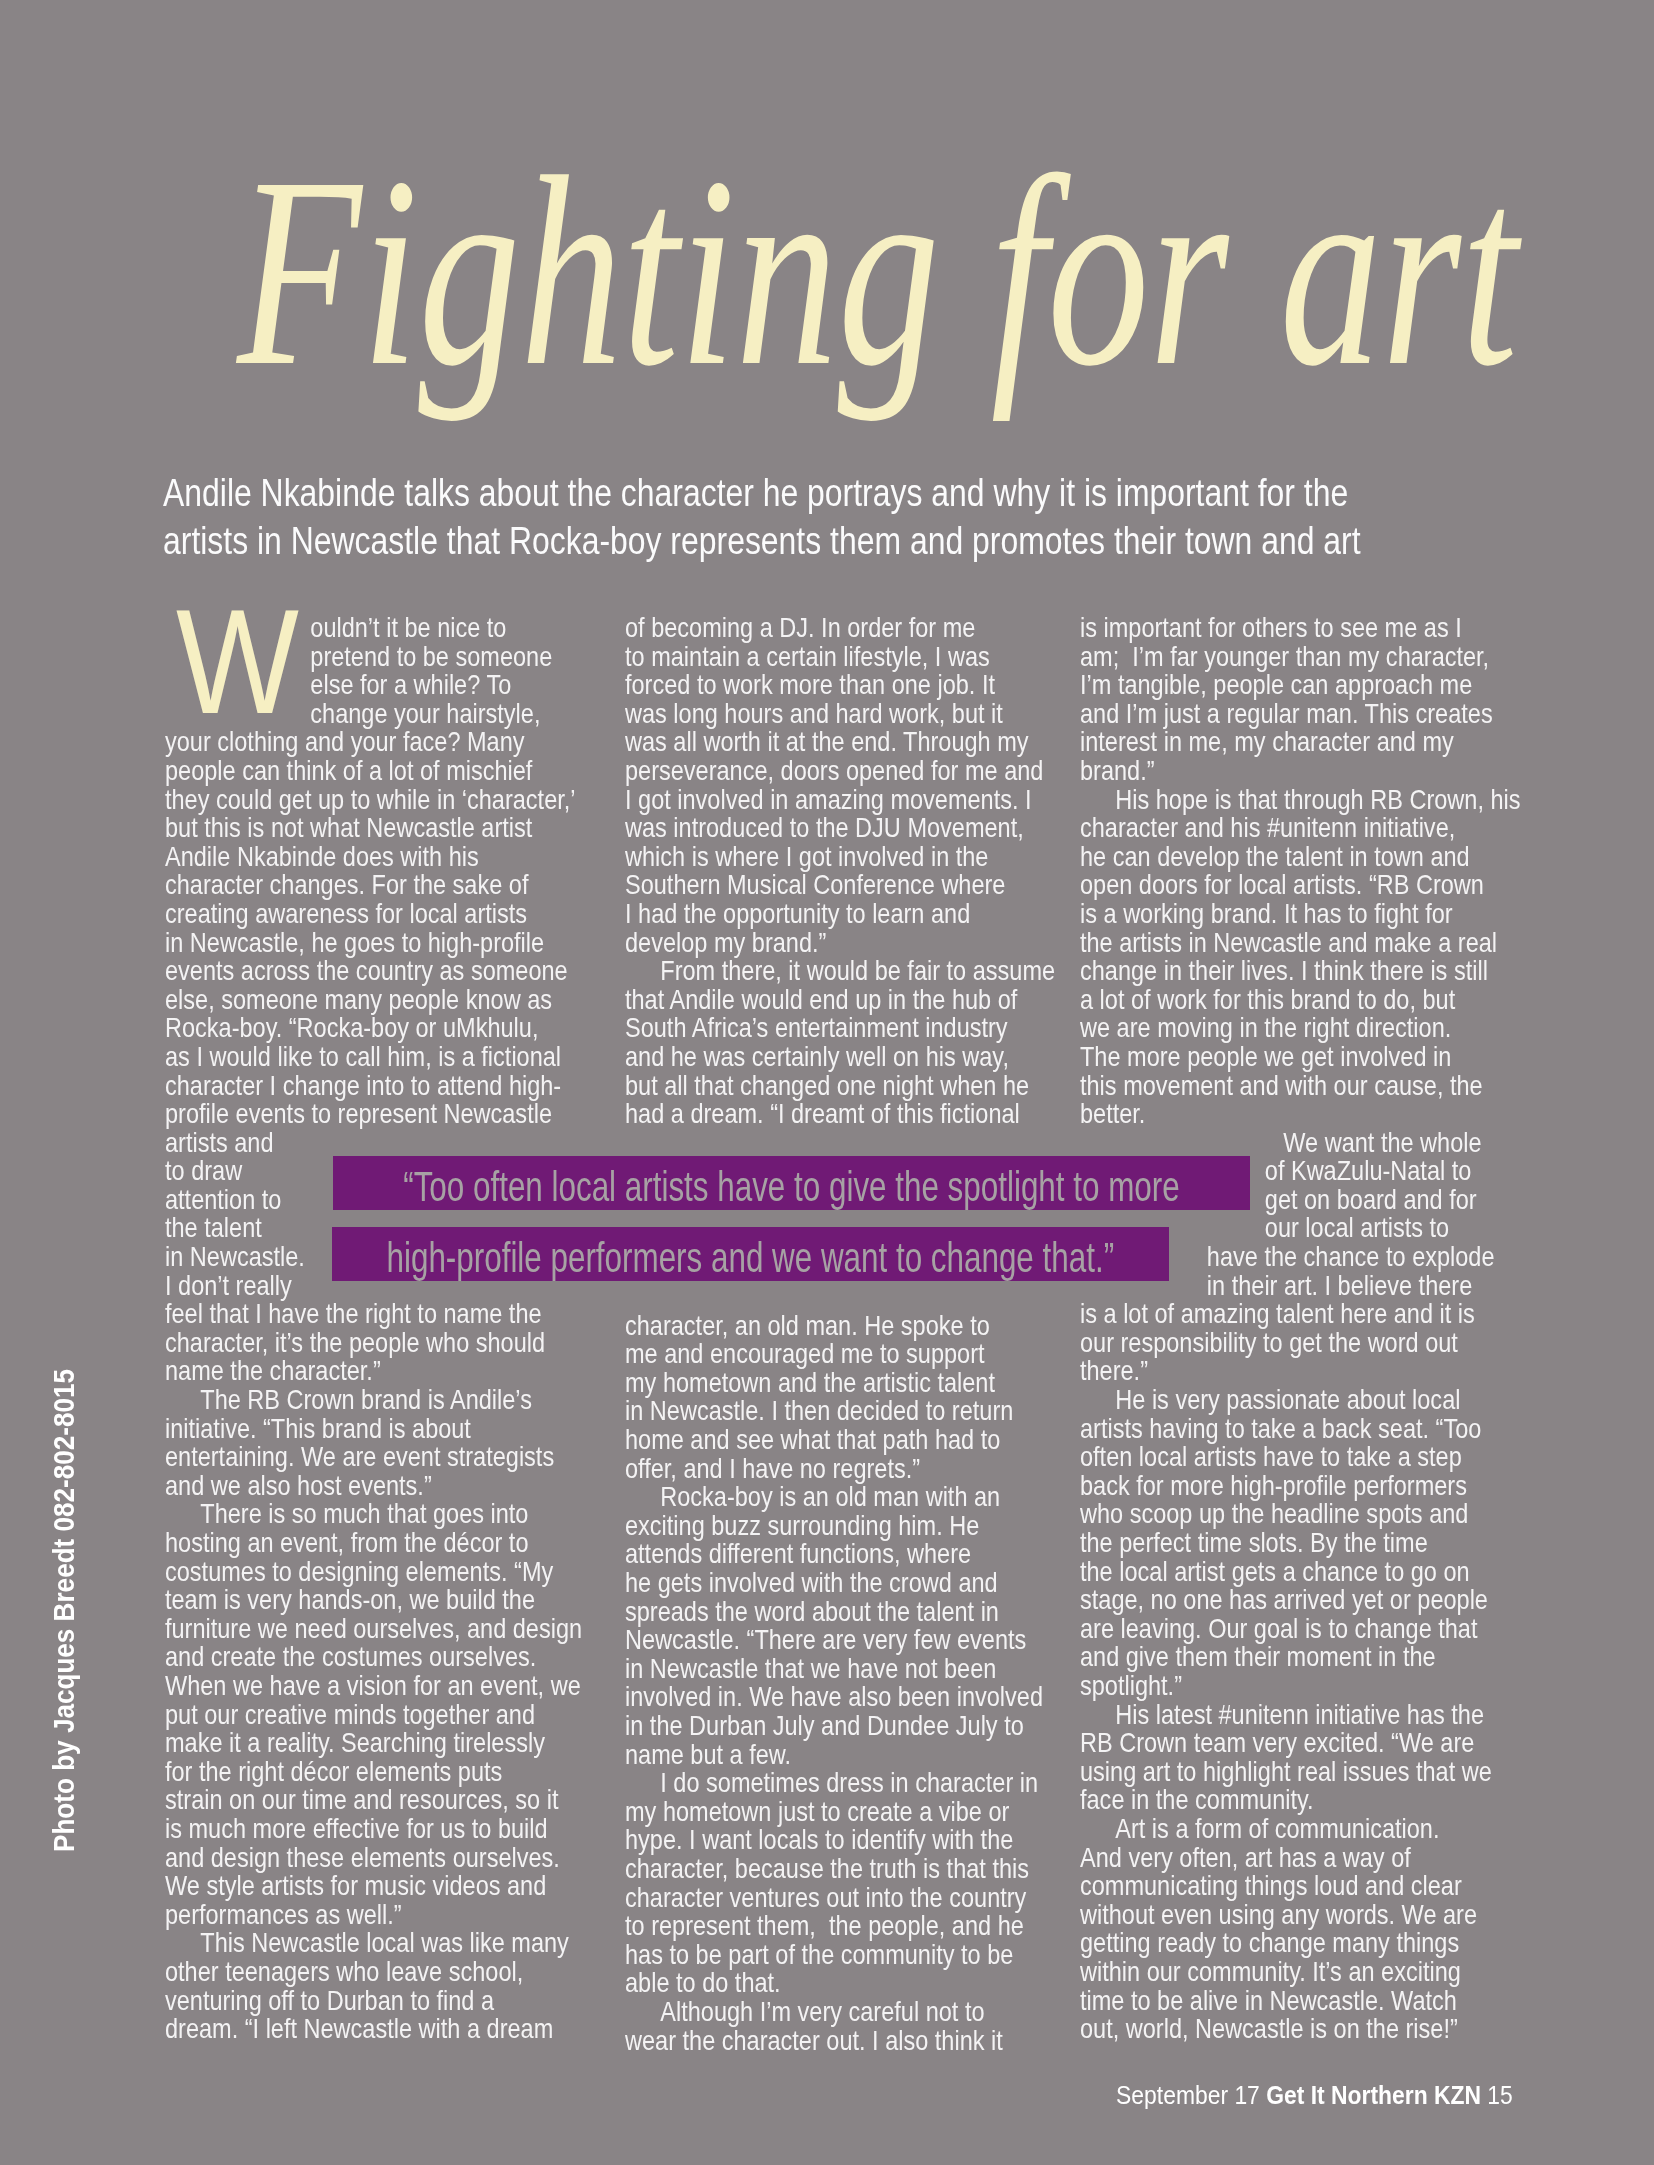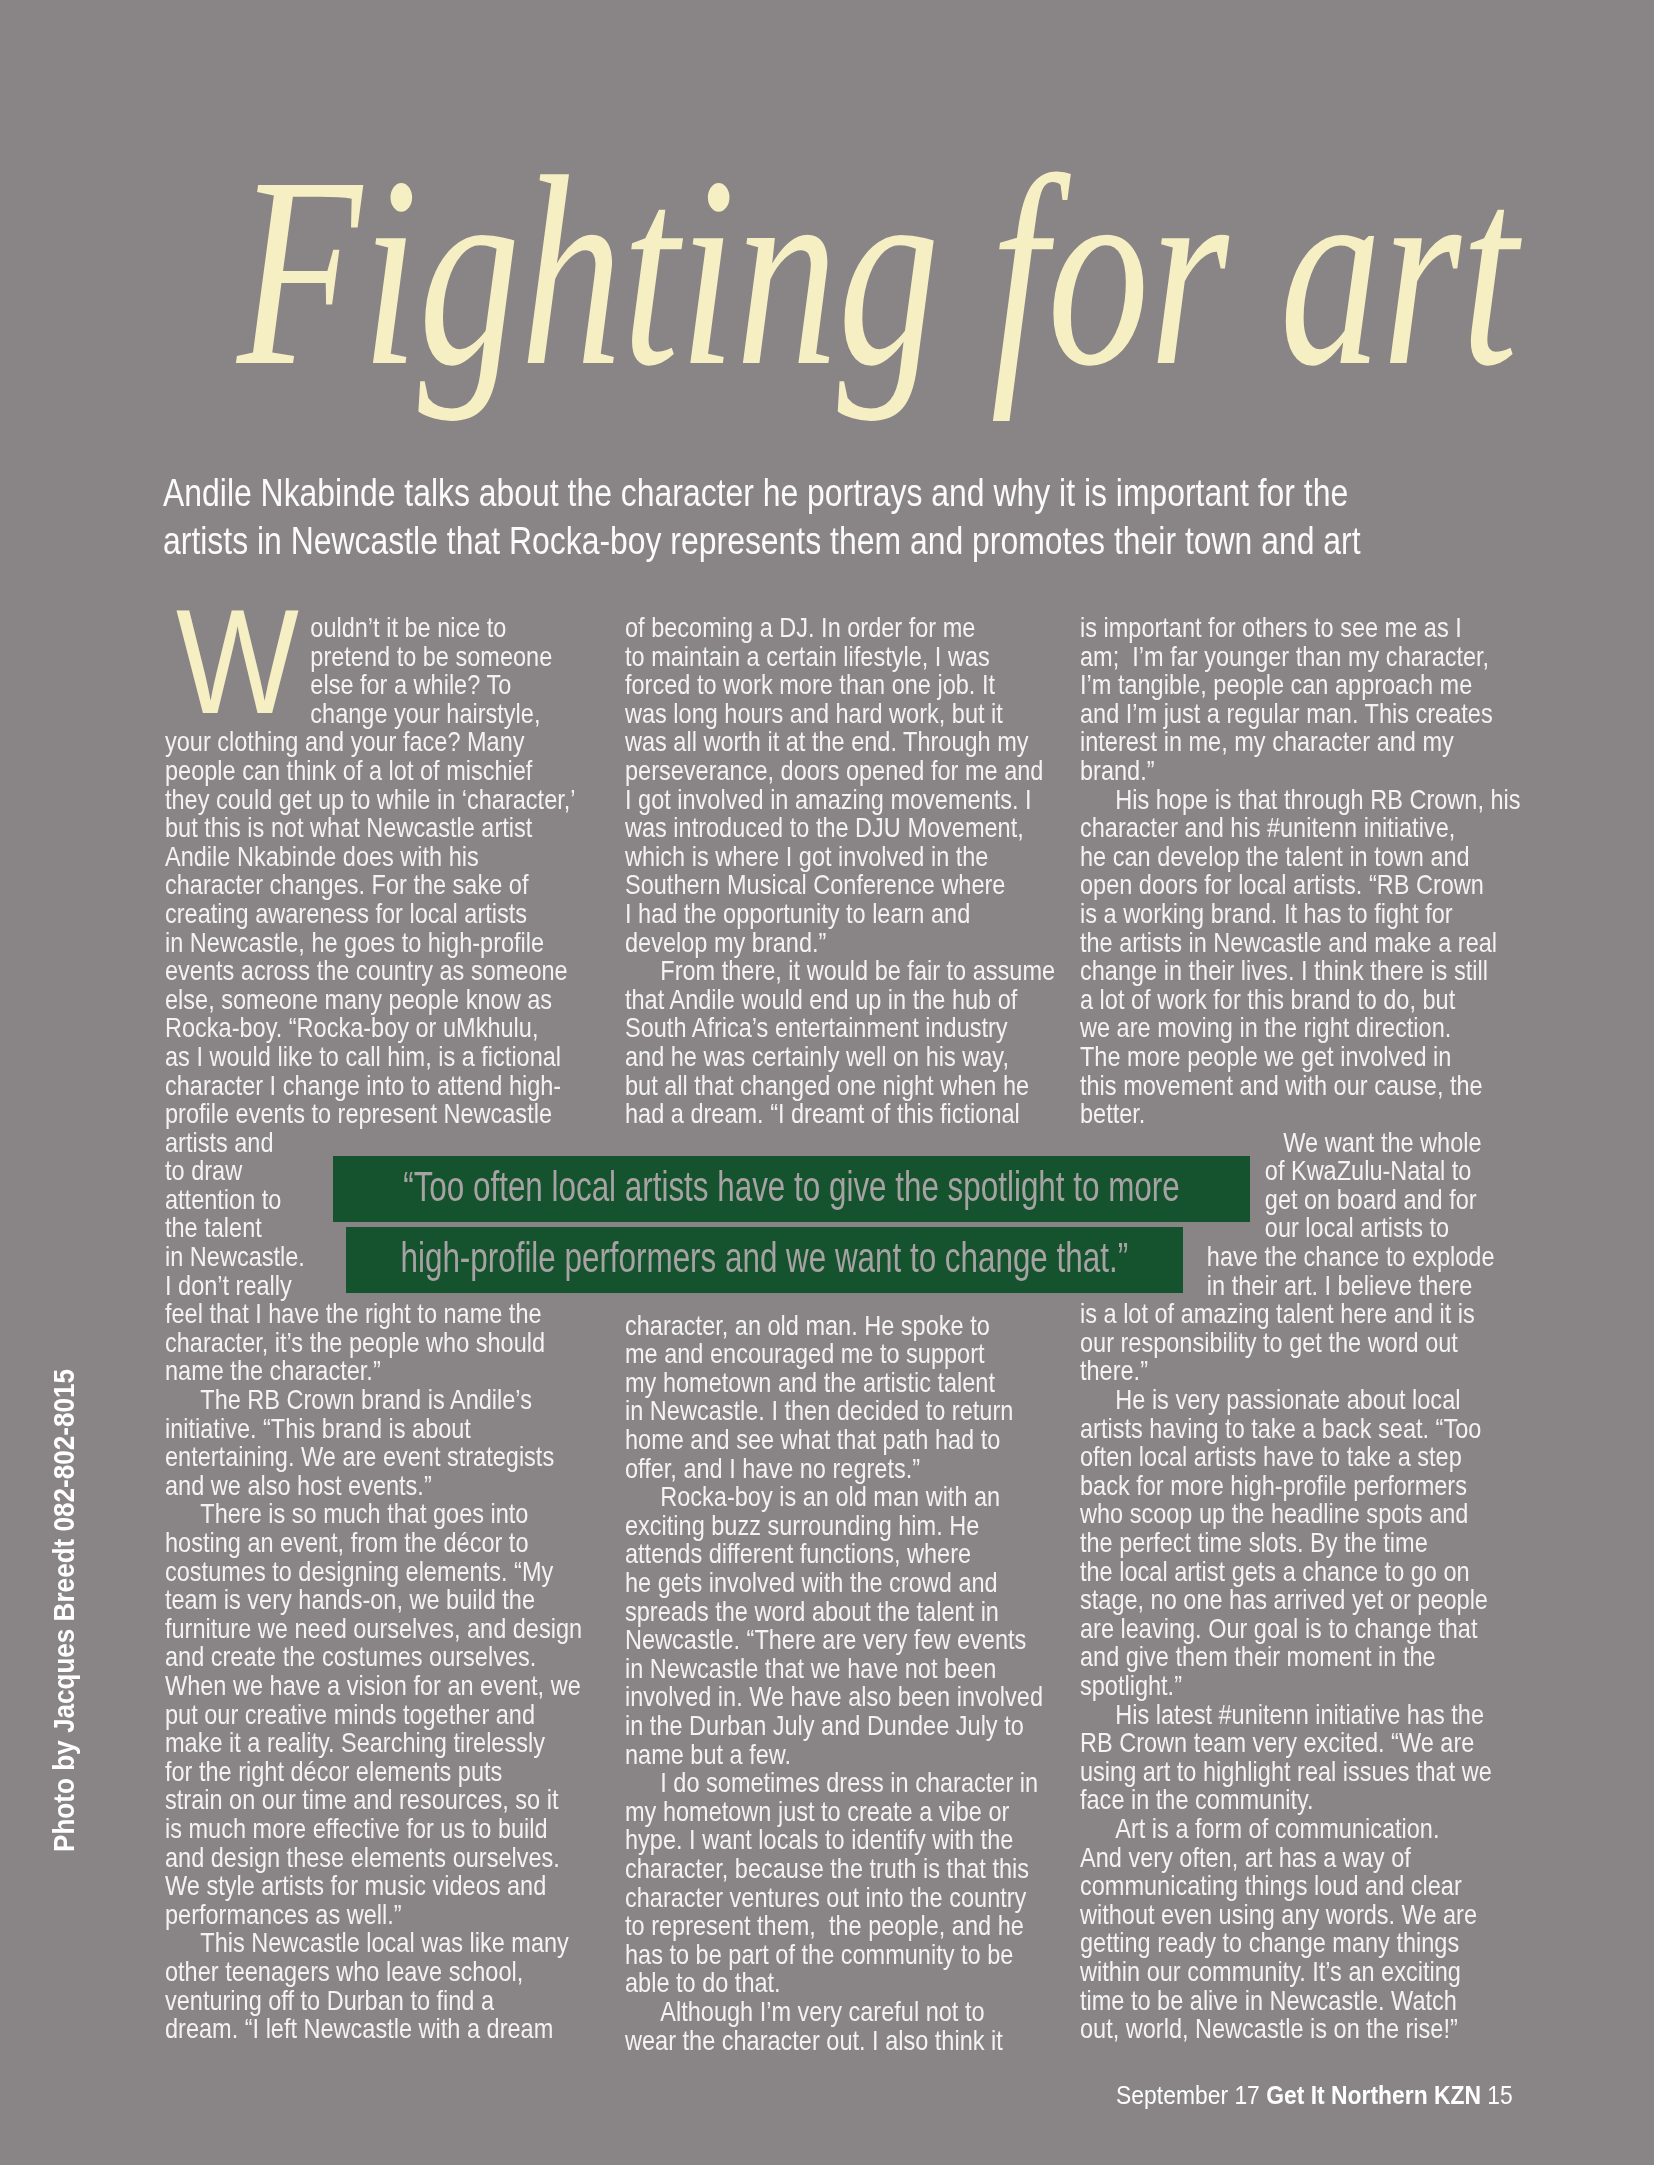--- a/index.html
+++ b/index.html
@@ -32,23 +32,23 @@
   #col1{left:165px}
   #col2{left:625px}
   #col3{left:1080px}
   .line{white-space:pre;}
   .pi{margin-left:42px}
   .dc{margin-left:173px}
   .gap{margin-top:183px}
   .w1{margin-left:242px}
   .w2{margin-left:220px}
   .w3{margin-left:151px}
-  .qbox{position:absolute;background:#14532d;height:66px;overflow:visible;}
+  .qbox{position:absolute;background:#701a75;height:54px;overflow:visible;}
   #qbox1{left:333px;top:1156px;width:917px}
-  #qbox2{left:346px;top:1227px;width:837px}
+  #qbox2{left:332px;top:1227px;width:837px}
   .qtext{
     font-size:43px;line-height:61px;color:#a7a2a4;
     transform:scaleX(0.73);transform-origin:0 0;
     text-align:center;white-space:nowrap;
   }
   #qbox1 .qtext{width:1256px}
   #qbox2 .qtext{width:1146px}
   .footer{
     position:absolute;top:2080px;right:141px;
     font-size:26px;color:#ffffff;

